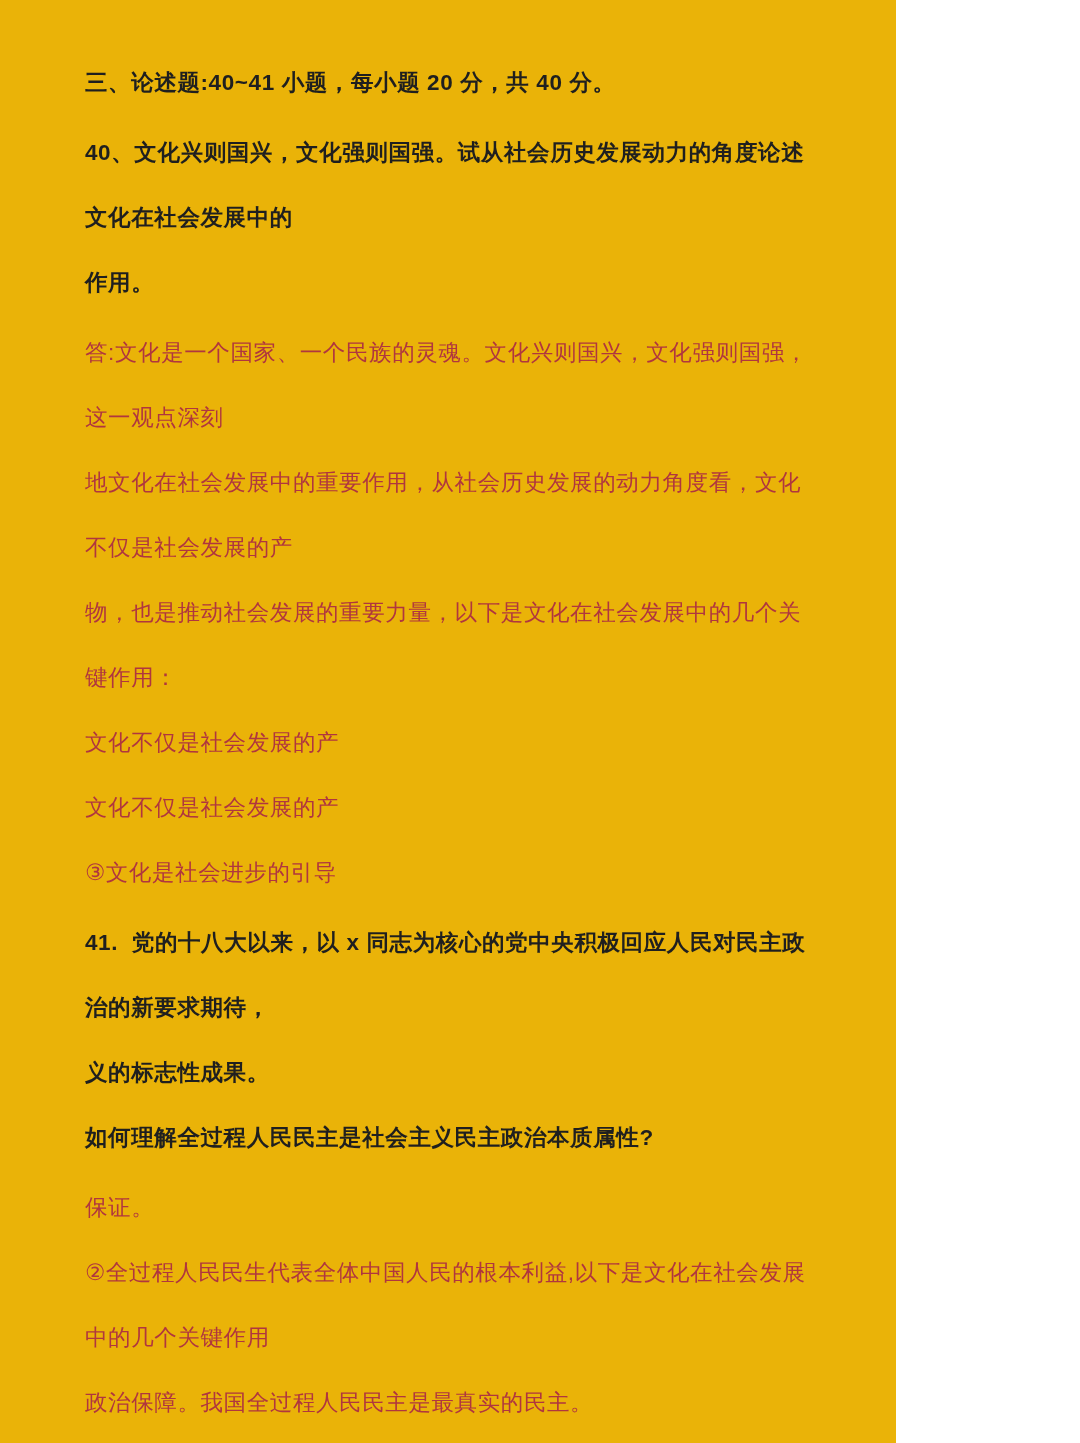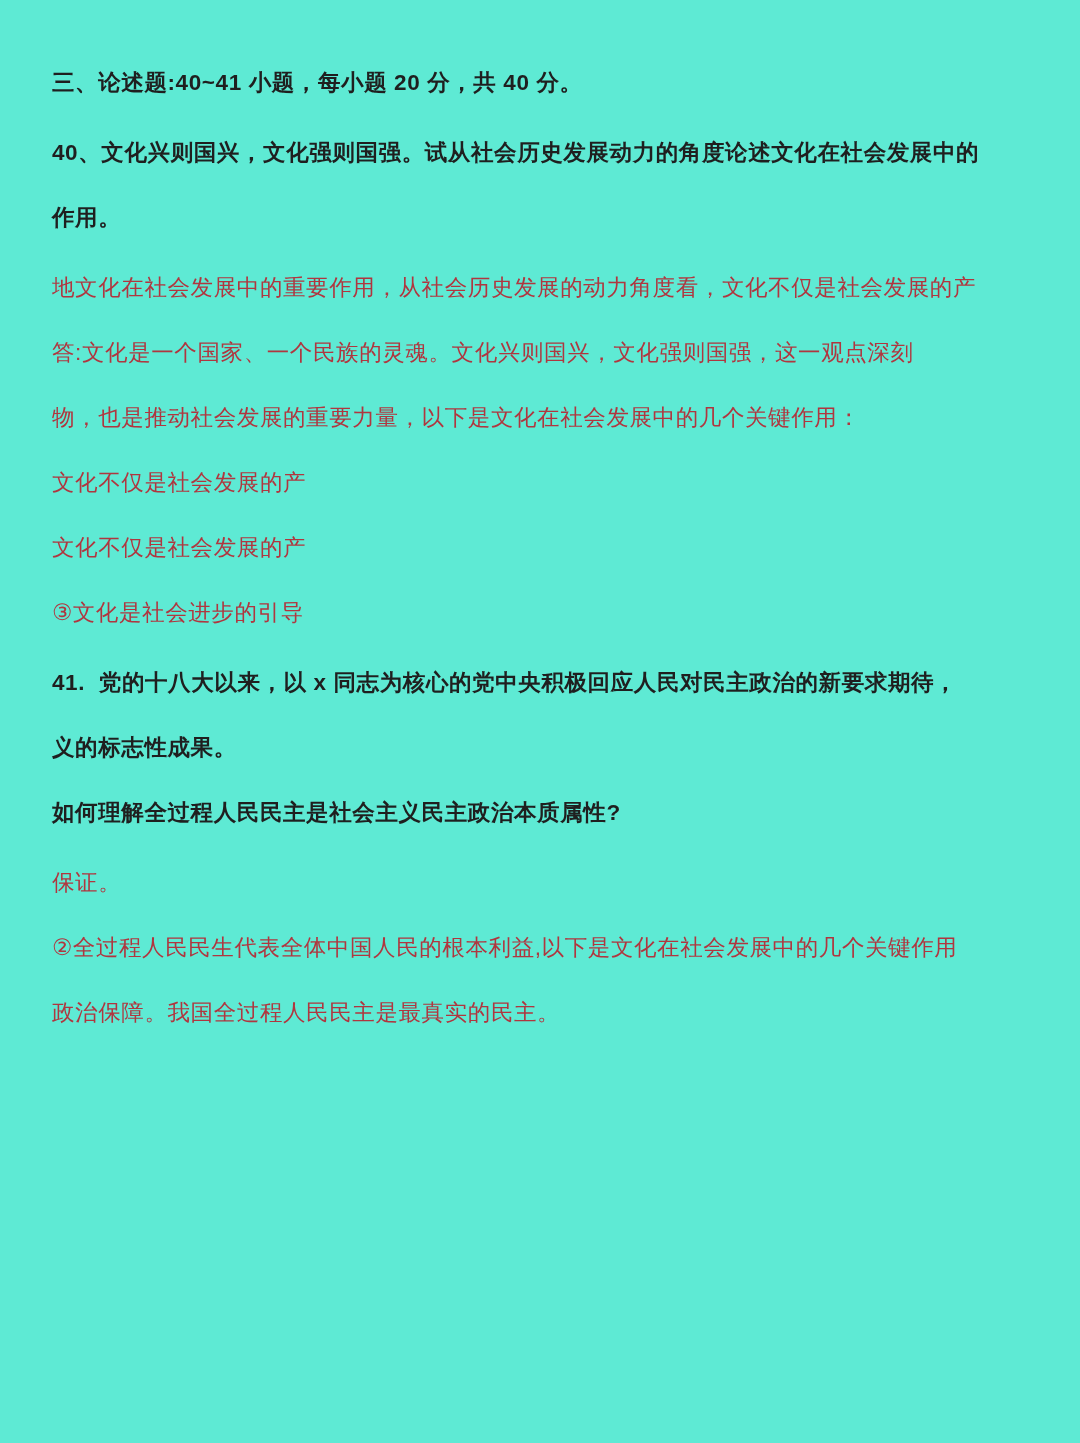--- a/index.html
+++ b/index.html
@@ -2,25 +2,25 @@
 <html><head>
 <meta charset="utf-8">
 <style>
   html, body {
     margin: 0;
     padding: 0;
     background: #ffffff;
   }
   .page {
     position: relative;
-    width: 1080px;
+    width: 896px;
     height: 1443px;
-    background: #5eead4;
+    background: #eab308;
     box-sizing: border-box;
-    padding: 50px 82px 0 52px;
+    padding: 50px 82px 0 85px;
     font-family: "Liberation Sans", "DejaVu Sans", sans-serif;
     overflow: hidden;
   }
   .block {
     margin: 0 0 5px 0;
   }
   .line {
     font-size: 22.5px;
     line-height: 65px;
     letter-spacing: 0.6px;
@@ -43,22 +43,22 @@
   <div class="block">
     <div class="line black">三、论述题:40~41 小题，每小题 20 分，共 40 分。</div>
   </div>
 
   <div class="block">
     <div class="line black">40、文化兴则国兴，文化强则国强。试从社会历史发展动力的角度论述文化在社会发展中的</div>
     <div class="line black">作用。</div>
   </div>
 
   <div class="block">
+    <div class="line red">答:文化是一个国家、一个民族的灵魂。文化兴则国兴，文化强则国强，这一观点深刻</div>
     <div class="line red">地文化在社会发展中的重要作用，从社会历史发展的动力角度看，文化不仅是社会发展的产</div>
-    <div class="line red">答:文化是一个国家、一个民族的灵魂。文化兴则国兴，文化强则国强，这一观点深刻</div>
     <div class="line red">物，也是推动社会发展的重要力量，以下是文化在社会发展中的几个关键作用：</div>
     <div class="line red">文化不仅是社会发展的产</div>
     <div class="line red">文化不仅是社会发展的产</div>
     <div class="line red">③文化是社会进步的引导</div>
   </div>
 
   <div class="block">
     <div class="line black">41.  党的十八大以来，以 x 同志为核心的党中央积极回应人民对民主政治的新要求期待，</div>
     <div class="line black">义的标志性成果。</div>
     <div class="line black">如何理解全过程人民民主是社会主义民主政治本质属性?</div>

